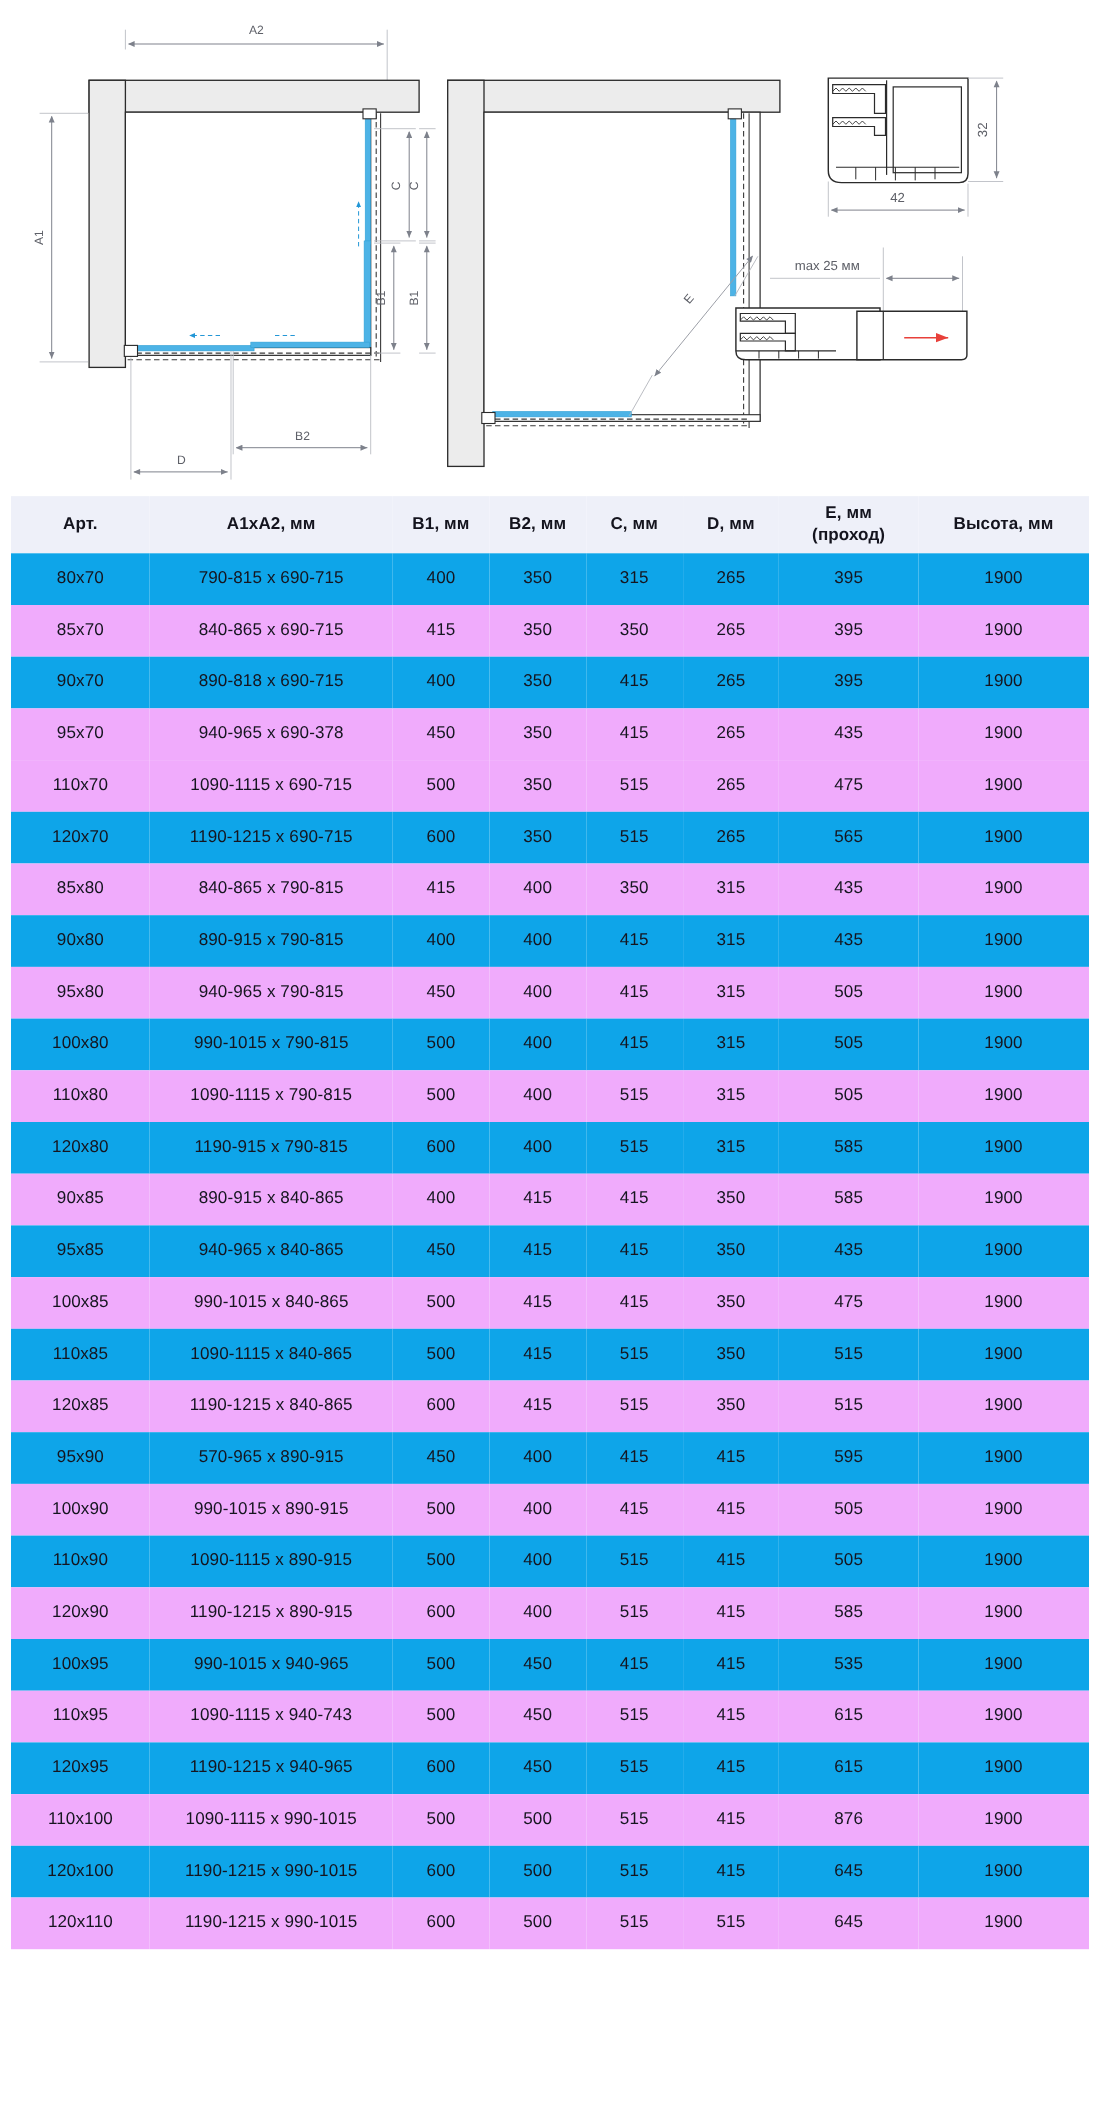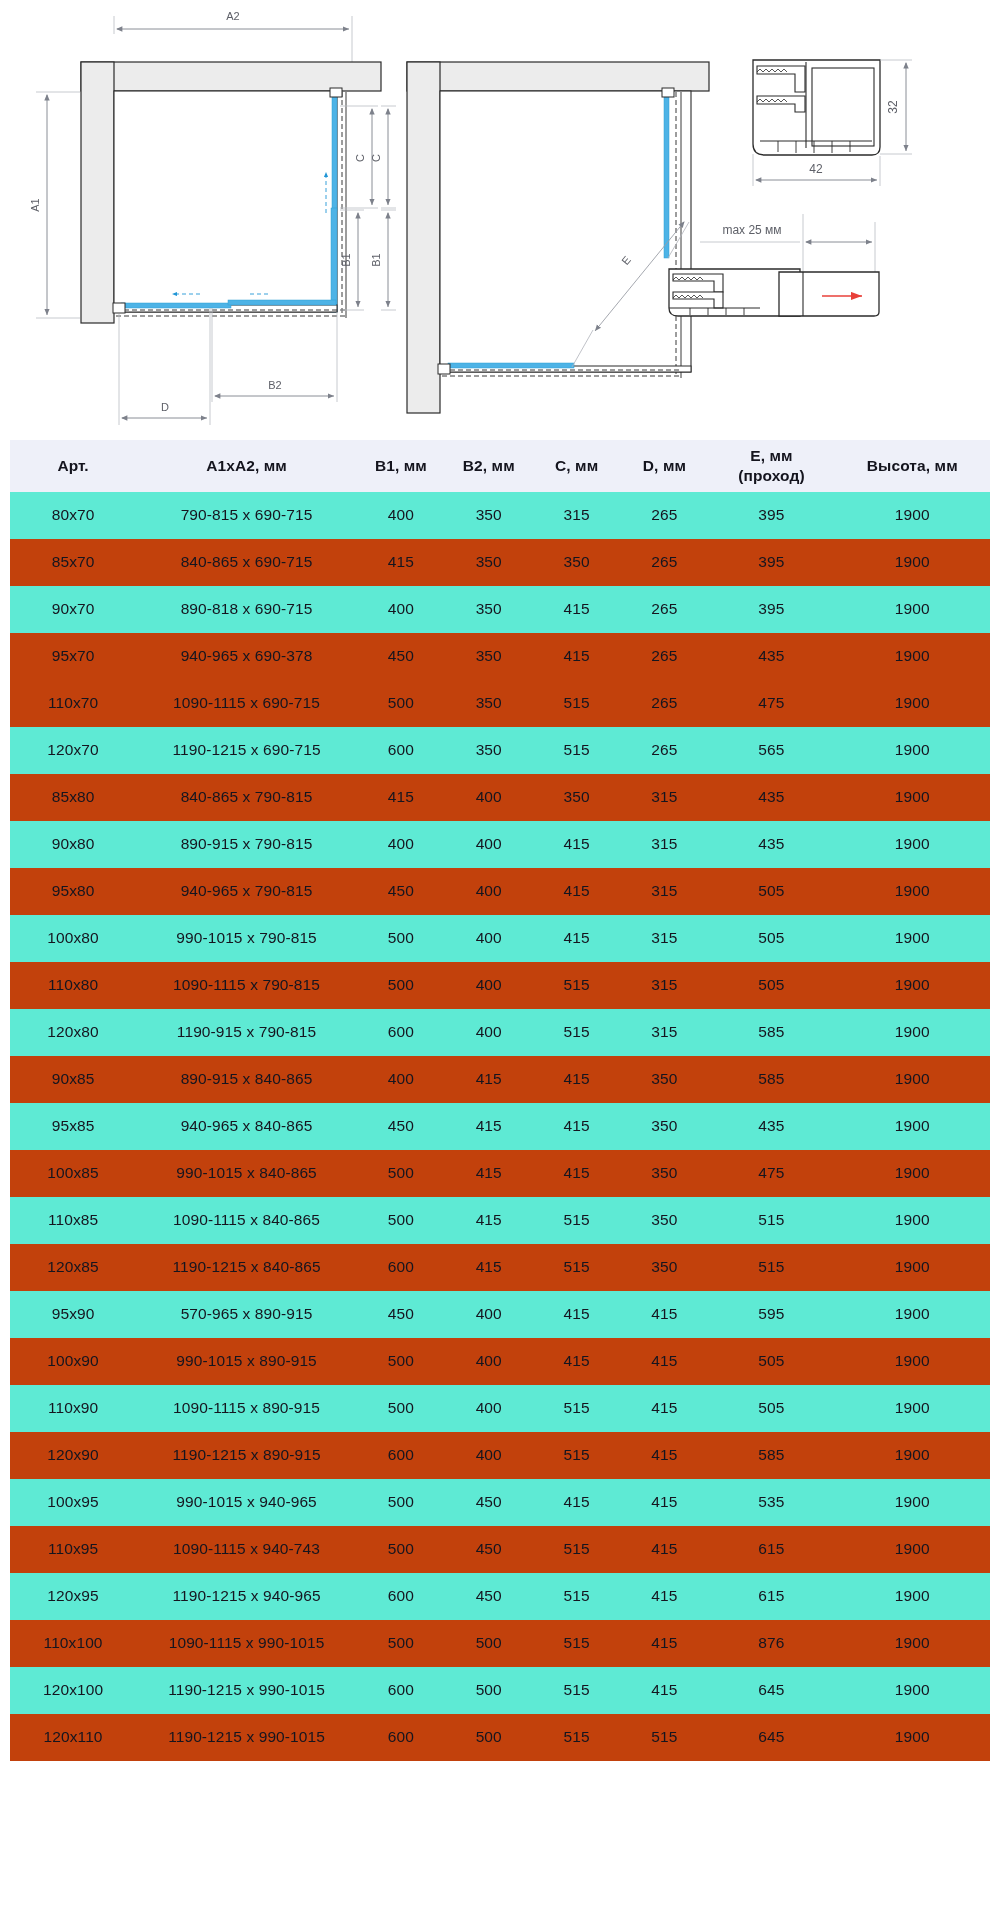--- a/index.html
+++ b/index.html
@@ -15,20 +15,21 @@
     -webkit-font-smoothing: antialiased;
   }
   .page { width: 1000px; position: relative; }
 
   
   .drawings {
     position: relative;
     width: 1000px;
     height: 440px;
     background: #ffffff;
+    margin-top: 11px;
   }
   .draw-svg { display: block; width: 1000px; height: 440px; }
 
   
   .spec-table {
     width: 1000px;
     border-collapse: collapse;
     table-layout: fixed;
     font-size: 15px;
   }
@@ -42,22 +43,22 @@
   }
   .spec-table thead tr { background: #eef0f9; height: 47px; }
   .spec-table thead th {
     font-size: 15.5px;
     font-weight: 700;
     color: #14141e;
     line-height: 1.28;
     padding: 6px 2px;
   }
   .spec-table tbody tr { height: 47px; }
-  .spec-table tbody tr.alt { background: #c2410c; }
-  .spec-table tbody tr:not(.alt) { background: #5eead4; }
+  .spec-table tbody tr.alt { background: #f0abfc; }
+  .spec-table tbody tr:not(.alt) { background: #0ea5e9; }
   .spec-table tbody td {
     font-size: 15.5px;
     color: #15151f;
     line-height: 1.2;
   }
 
   
   col.c-art    { width: 112px; }
   col.c-a1a2   { width: 196px; }
   col.c-b1     { width: 78px; }

